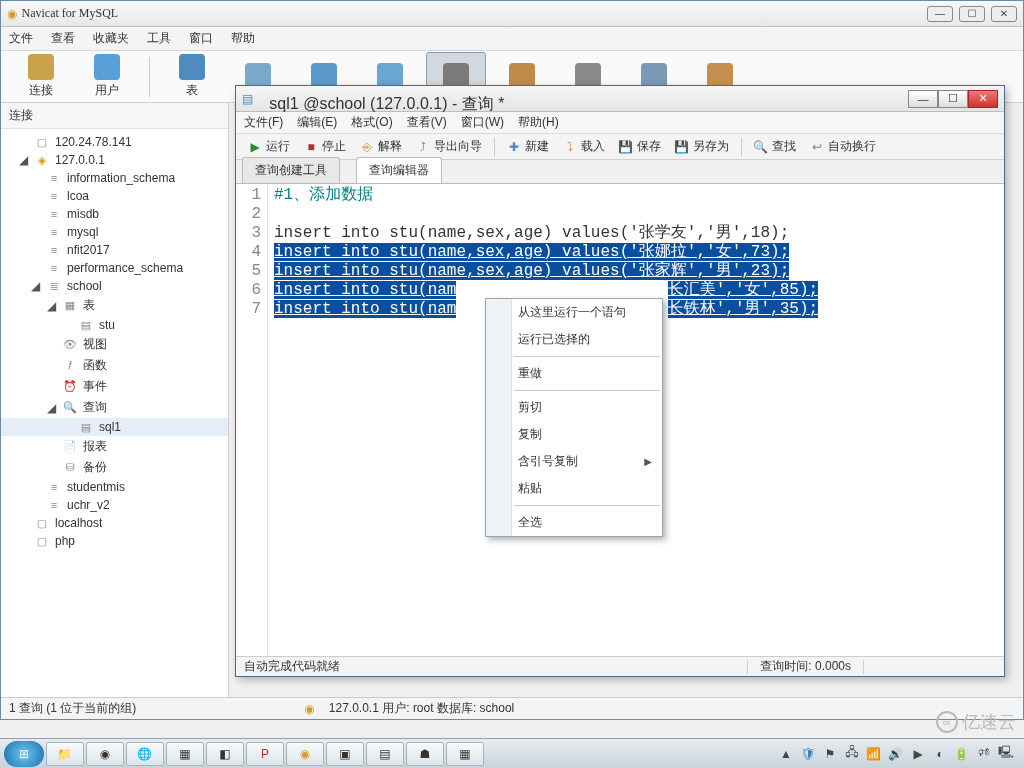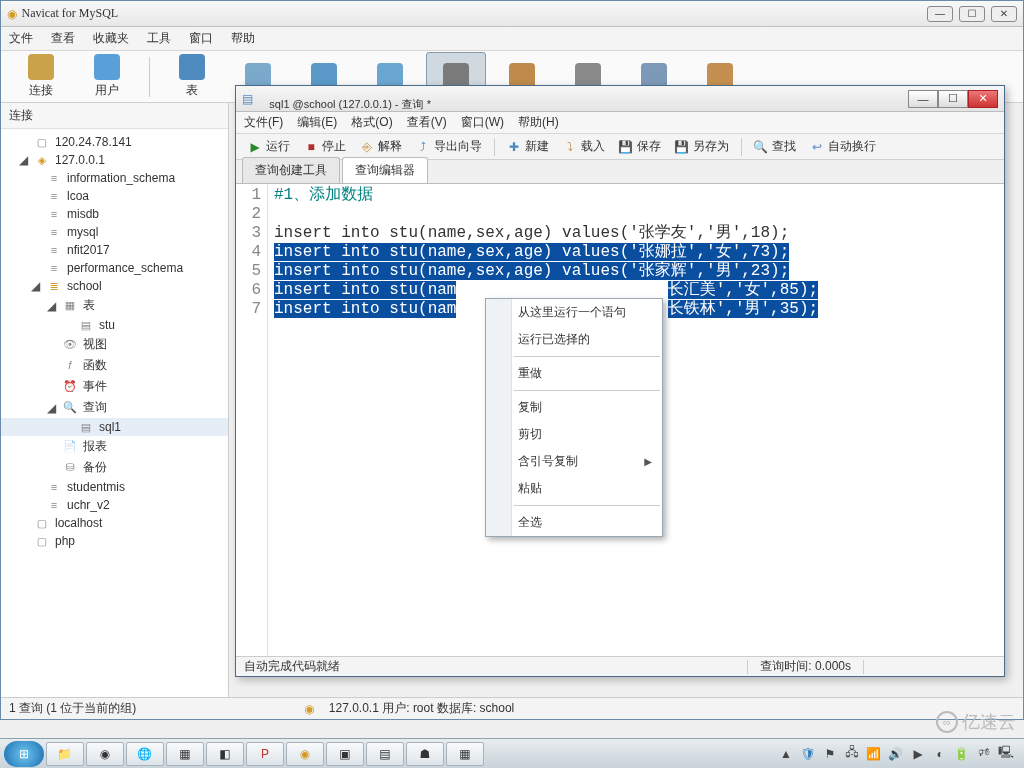--- a/index.html
+++ b/index.html
@@ -33,42 +33,42 @@
 .tico { width: 14px; height: 14px; display:inline-flex; align-items:center; justify-content:center; font-size:11px; }
 .twisty { width:10px; color:#555; }
 
 .main-area { flex: 1; background: #f0f0f0; position: relative; }
 
 .outer-status { height: 22px; background: #f4f4f4; border-top: 1px solid #ccc; display: flex; align-items: center; padding: 0 8px; gap: 14px; }
 
 
 .inner-window { position: absolute; left: 6px; top: -18px; width: 770px; height: 592px; background: #fff; border: 1px solid #4a6a8a; box-shadow: 3px 3px 8px rgba(0,0,0,.25); }
 .inner-titlebar { height: 26px; background: linear-gradient(#f6f6f6,#e4e4e4); border-bottom: 1px solid #bcbcbc; display: flex; align-items: center; padding: 0 6px; }
-.inner-titlebar .title { flex: 1; font-size: 11px; color: #333; padding-left: 16px; margin-top: 12px; }
+.inner-titlebar .title { flex: 1; font-size: 16px; color: #333; padding-left: 16px; margin-top: 12px; }
 .inner-winbtns { display:flex; gap:0; }
 .iwbtn { width: 30px; height: 18px; border: 1px solid #888; background: linear-gradient(#fff,#ddd); display:flex; align-items:center; justify-content:center; font-size:11px; cursor:pointer; }
 .iwbtn.close { background: linear-gradient(#e77,#c33); color:#fff; border-color:#a22; }
 
 .inner-menu { height: 22px; background: #f6f6f6; border-bottom: 1px solid #d8d8d8; display: flex; align-items: center; padding: 0 8px; gap: 14px; }
 .inner-menu span { cursor:pointer; }
 
 .inner-toolbar { height: 26px; background: #f4f4f4; border-bottom: 1px solid #d0d0d0; display: flex; align-items: center; padding: 0 6px; gap: 2px; }
 .itb { display: flex; align-items: center; gap: 4px; padding: 2px 6px; cursor: pointer; border-radius: 2px; }
 .itb .i { width: 14px; height: 14px; display:inline-flex; align-items:center; justify-content:center; }
 .isep { width:1px; height:18px; background:#ccc; margin:0 4px; }
 
 .inner-tabs { height: 24px; border-bottom: 1px solid #bbb; display: flex; align-items: end; padding-left: 6px; background:#f0f0f0; }
-.itab { padding: 4px 12px; border: 1px solid #bbb; border-bottom: none; background: #e8e8e8; margin-right: 2px; cursor: pointer; border-radius: 3px 3px 0 0; text-align: center; }
+.itab { padding: 4px 12px; border: 1px solid #bbb; border-bottom: none; background: #e8e8e8; margin-right: 16px; cursor: pointer; border-radius: 3px 3px 0 0; text-align: center; }
 .itab.active { background: #fff; }
 
 .editor { position: relative; background: #fff; height: calc(100% - 26px - 22px - 26px - 24px - 20px); display: flex; font-family: "Courier New", monospace; font-size: 16px; }
 .gutter { width: 32px; background: #fff; border-right: 1px solid #e0e0e0; text-align: right; padding: 2px 6px 0 0; color: #888; line-height: 19px; }
 .code { flex: 1; padding: 2px 6px 0 6px; line-height: 19px; white-space: pre; position: relative; }
 .code .comment { color: #008080; }
-.code .sel { background: #0a4ea0; color: #fff; }
+.code .sel { background: #0a4ea0; color: #fff; text-decoration: underline; }
 
 .inner-status { height: 20px; border-top: 1px solid #ccc; background: #f4f4f4; display: flex; align-items: center; padding: 0 8px; font-size:12px; }
 .inner-status .l { flex: 1; }
 .inner-status .sep { width:1px; height:14px; background:#ccc; margin:0 12px; }
 
 
 .ctxmenu { position: absolute; left: 485px; top: 298px; width: 178px; background: #fff; border: 1px solid #9aa7b4; box-shadow: 3px 3px 6px rgba(0,0,0,.3); }
 .ctxmenu .gutterstrip { position:absolute; left:0; top:0; bottom:0; width:26px; background:#eef2f5; border-right:1px solid #dde3e8; }
 .cmi { position:relative; padding: 5px 10px 5px 32px; cursor: pointer; display:flex; justify-content:space-between; align-items:center; }
 .cmsep { height:1px; background:#ccc; margin: 3px 2px 3px 28px; }
@@ -384,24 +384,24 @@
       </div>
       <div class="cmi">
         <span>运行已选择的</span>
       </div>
       <div class="cmsep"></div>
       <div class="cmi">
         <span>重做</span>
       </div>
       <div class="cmsep"></div>
       <div class="cmi">
+        <span>剪切</span>
+      </div>
+      <div class="cmi">
         <span>复制</span>
-      </div>
-      <div class="cmi">
-        <span>剪切</span>
       </div>
       <div class="cmi">
         <span>含引号复制</span>
         <span class="arrow">▶</span>
       </div>
       <div class="cmi">
         <span>粘贴</span>
       </div>
       <div class="cmsep"></div>
       <div class="cmi">

